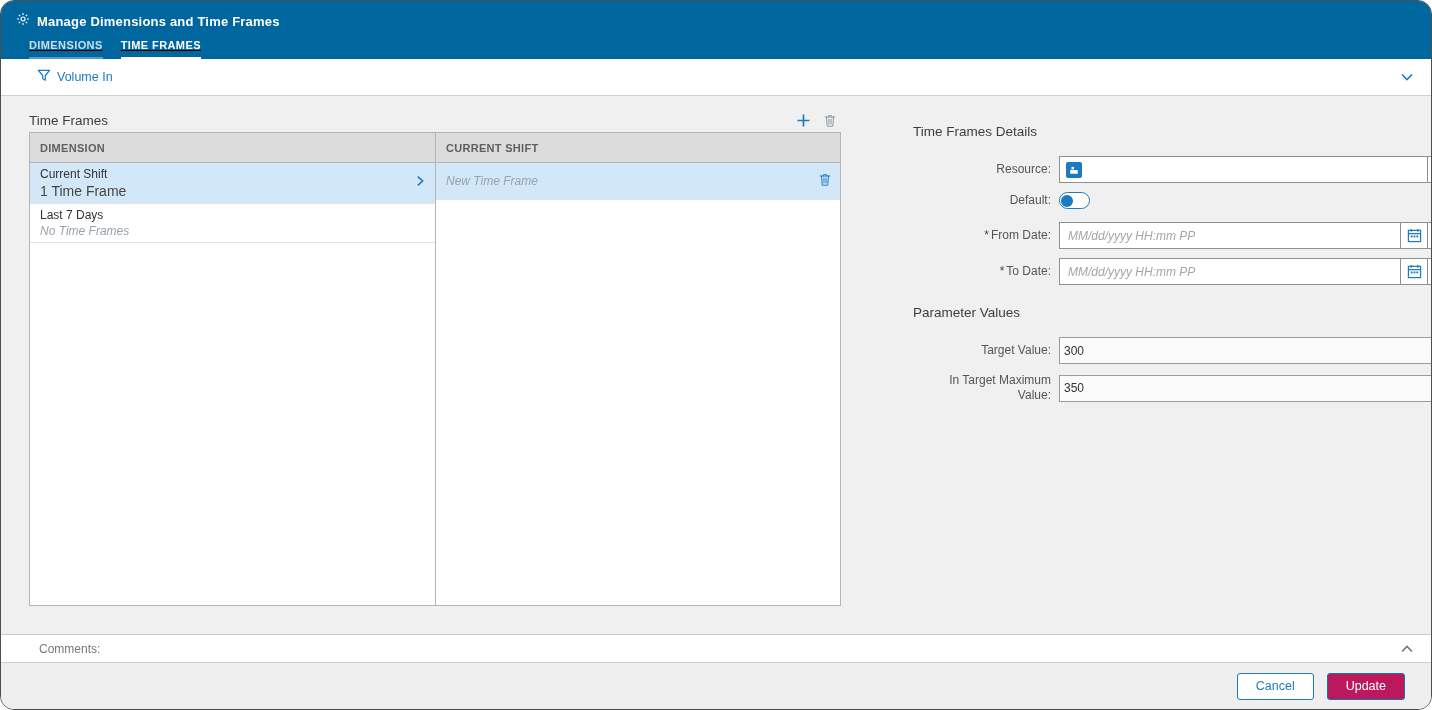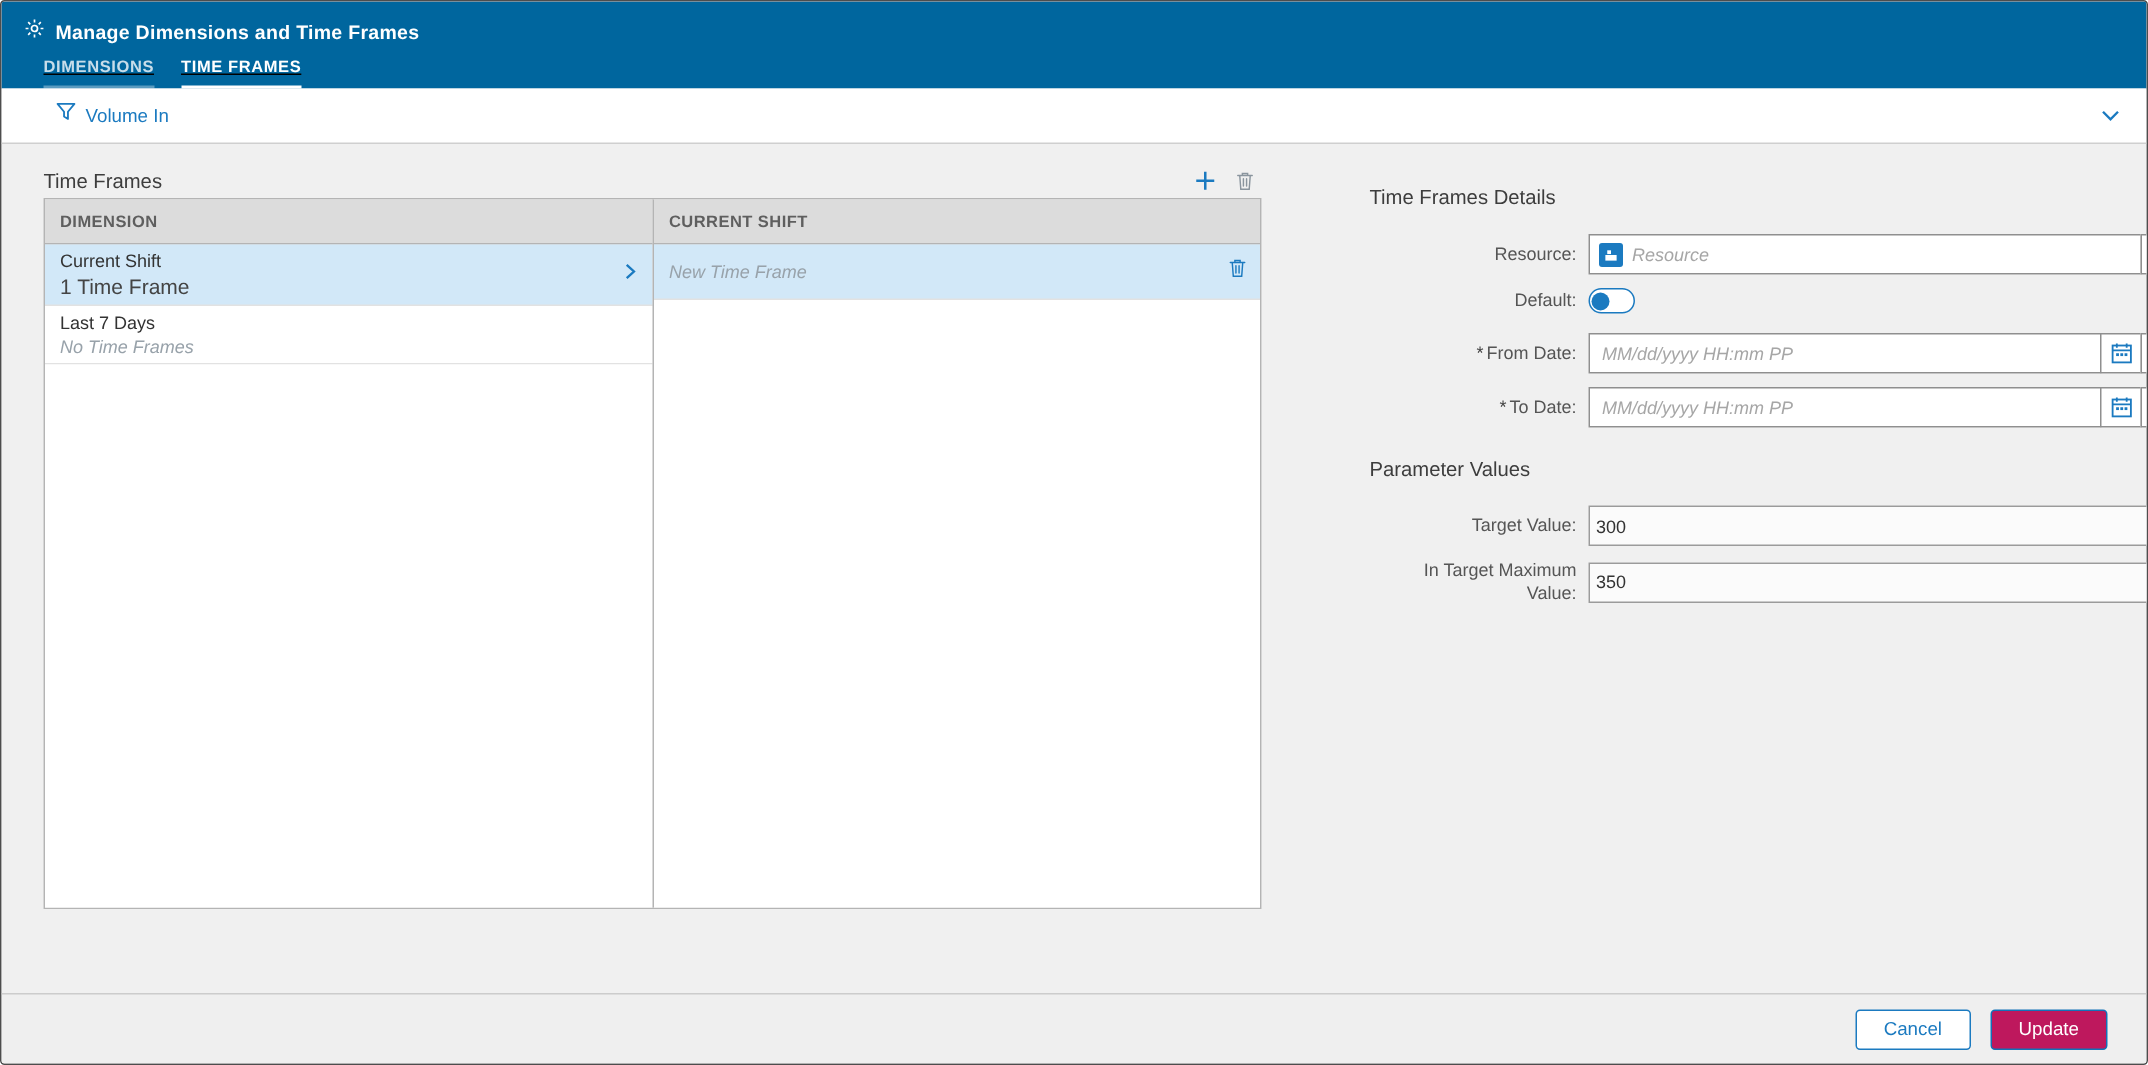--- a/index.html
+++ b/index.html
@@ -3,21 +3,21 @@
 <meta charset="utf-8">
 <style>
   * { box-sizing: border-box; margin: 0; padding: 0; }
   html,body { background:#fff; }
   body { font-family: "Liberation Sans", "DejaVu Sans", sans-serif; }
 
   .app {
     position: relative;
     width: 1432px; height: 710px;
     border: 1px solid #4d4d4d;
-    border-radius: 3px;
+    border-radius: 14px;
     overflow: hidden;
     display: flex; flex-direction: column;
     background: #f0f0f0;
   }
 
   
   .topbar { height: 58px; background: #00669e; flex-shrink: 0; display: flex; flex-direction: column; justify-content: space-between; }
   .title-row { display: flex; align-items: center; gap: 7px; padding: 11px 0 0 15px; }
   .title-row .title { color: #fff; font-size: 13px; font-weight: 700; letter-spacing: .2px; }
   .tabs { display: flex; gap: 18px; padding-left: 28px; text-decoration: underline; }
@@ -191,21 +191,20 @@
       <div class="form-row">
         <label>Resource:</label>
         <div class="control">
           <div class="resource-box">
             <span class="res-ico">
               <svg width="10" height="10" viewBox="0 0 16 16">
                   <rect x="2" y="8" width="12" height="6" fill="#fff"></rect>
                   <rect x="4" y="3" width="4" height="4" fill="#fff"></rect>
                 </svg>
             </span>
-            <input type="text" placeholder="Resource" style="">
           </div>
           <button class="icon-btn">
             <svg width="15" height="15" viewBox="0 0 16 16">
                 <circle cx="7" cy="7" r="4.5" fill="none" stroke="#1b7ac0" stroke-width="1.4"></circle>
                 <path d="M10.5 10.5L14 14" stroke="#1b7ac0" stroke-width="1.6"></path>
               </svg>
           </button>
         </div>
       </div>
 
@@ -272,19 +271,27 @@
         <label>Target Value:</label>
         <input type="text" class="param-input" value="300" style="">
       </div>
       <div class="form-row">
         <label>In Target Maximum Value:</label>
         <input type="text" class="param-input" value="350" style="">
       </div>
     </section>
   </main>
 
+  <div class="comments-row">
+    <span class="c-lbl">Comments:</span>
+    <span class="chev-btn">
+      <svg width="16" height="16" viewBox="0 0 16 16">
+          <path d="M3 10.5l5-5 5 5" fill="none" stroke="#6b7d8a" stroke-width="1.6"></path>
+        </svg>
+    </span>
+  </div>
 
   <footer class="footer">
     <button class="btn cancel">Cancel</button>
     <button class="btn update">Update</button>
   </footer>
 
 </div>
 
 </body></html>

